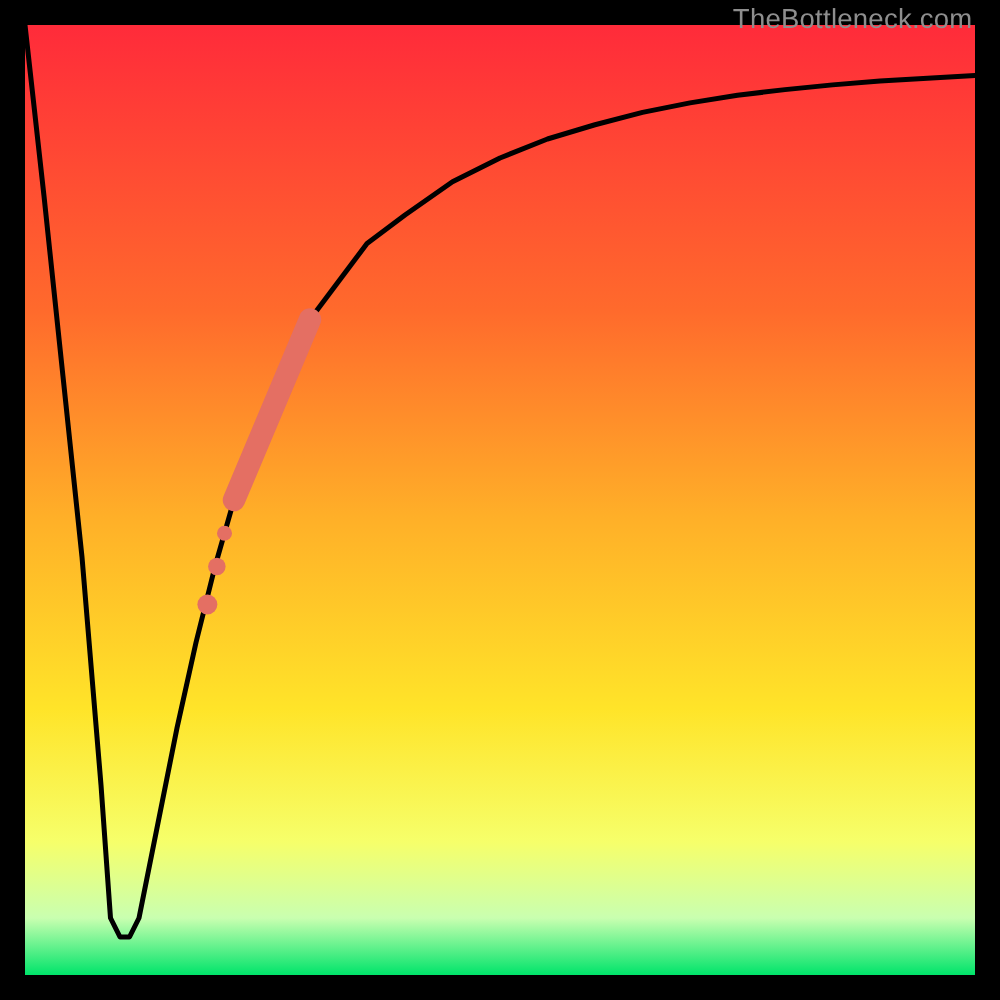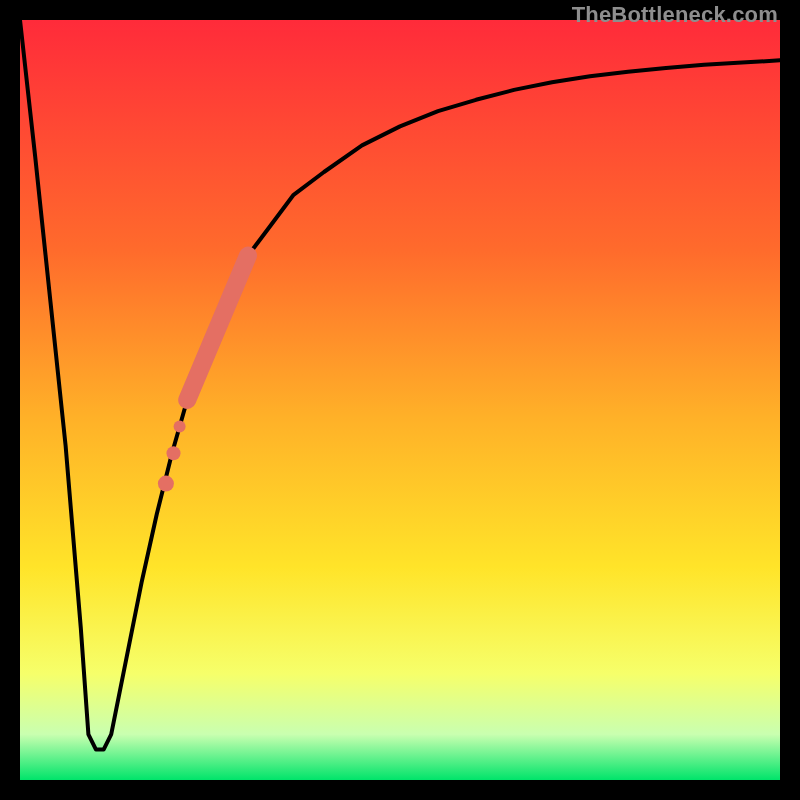--- a/index.html
+++ b/index.html
@@ -25,21 +25,21 @@
     top: 0;
     width: 760px;
     height: 760px;
   }
   .watermark {
     position: absolute;
     top: 2px;
     right: 22px;
     color: #8e8e8e;
     font-size: 22px;
-    font-weight: 700;
+    font-weight: 400;
     letter-spacing: 0.2px;
   }
 </style>
 </head>
 <body>
 
 <div class="frame">
   <svg class="plot" viewBox="0 0 760 760" preserveAspectRatio="none">
     <defs>
       <linearGradient id="bg-grad" x1="0" y1="0" x2="0" y2="1">

